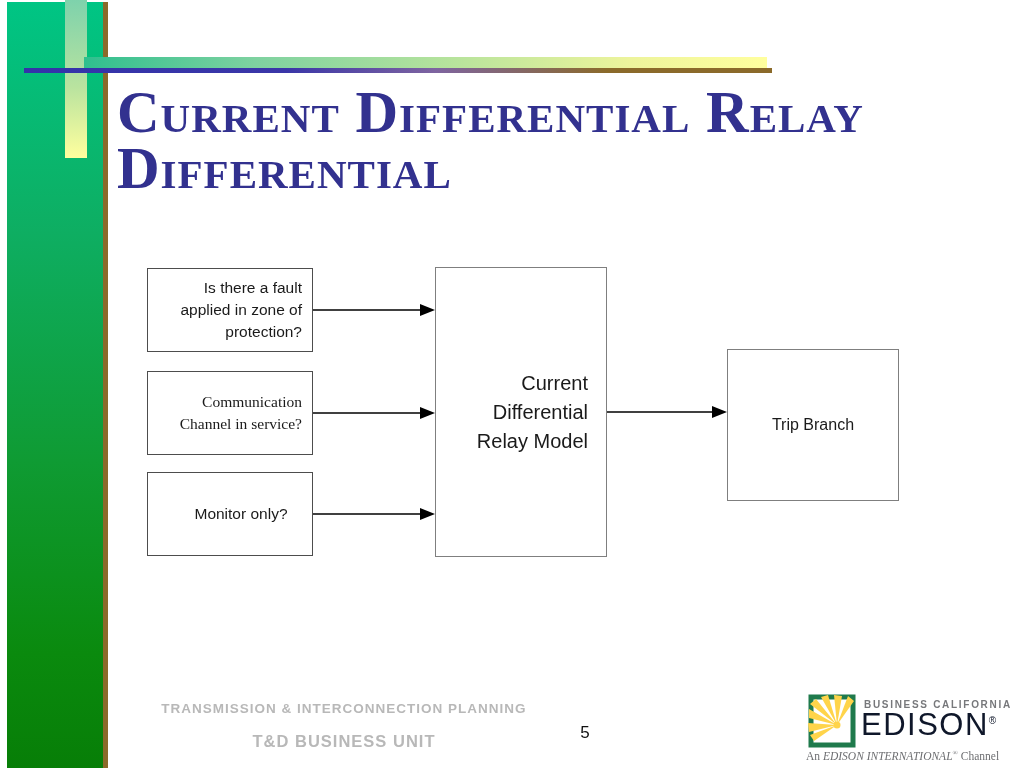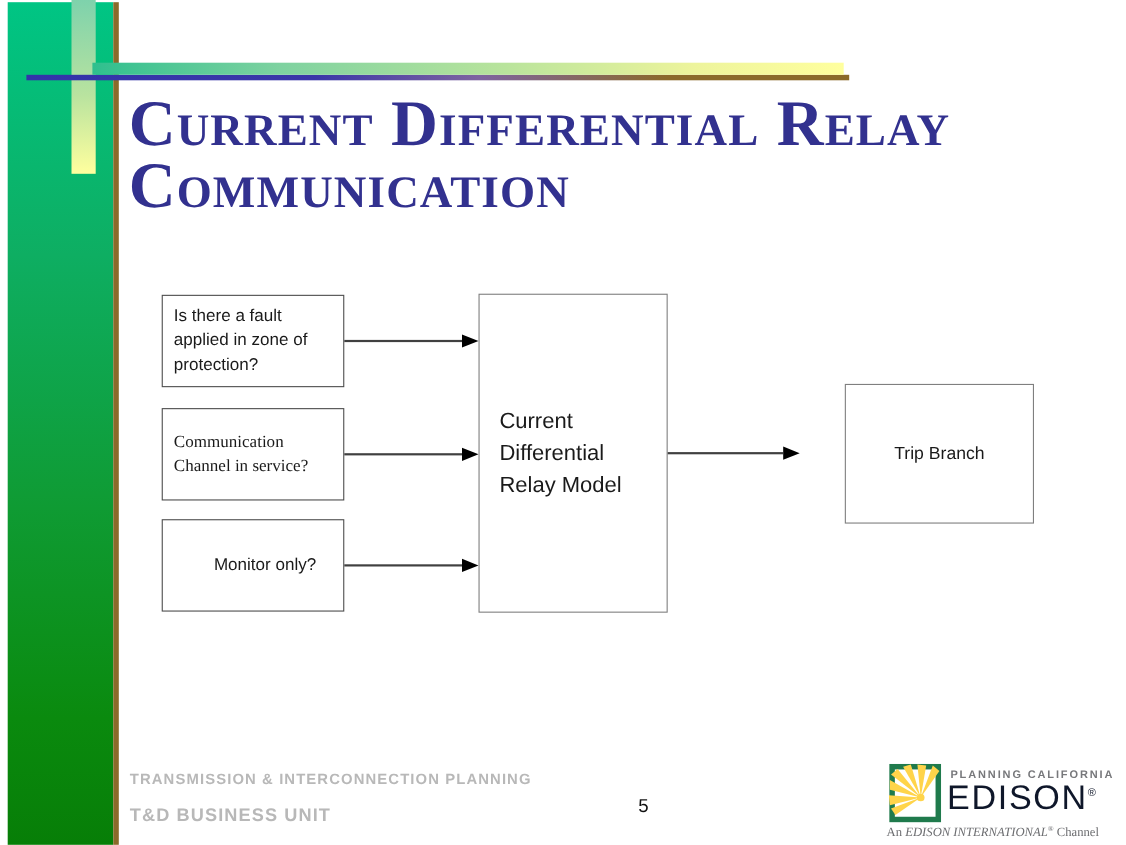--- a/index.html
+++ b/index.html
@@ -46,59 +46,59 @@
     color: #32318F;
     margin: 0;
   }
   .title span { display: block; }
 
   
   .dbox {
     position: absolute;
     background: #ffffff;
     display: flex; align-items: center; justify-content: center;
-    text-align: left;
+    text-align: right;
     color: #1a1a1a;
     box-sizing: border-box;
   }
   .box-input {
     left: 147px; width: 166px; height: 84px;
     border: 1.5px solid #4d4d4d;
     font-size: 15.5px; line-height: 22px;
     padding: 4px 10px;
   }
   .box-input.b1 { top: 268px; }
   .box-input.b2 { top: 371px; font-family: Liberation Serif, serif; }
   .box-input.b3 { top: 472px; padding-left: 32px; }
   .box-center {
     left: 435px; top: 267px; width: 172px; height: 290px;
     border: 1.5px solid #7f7f7f;
     font-size: 20px; line-height: 29px;
     padding: 4px 18px;
   }
   .box-trip {
-    left: 768px; top: 349px; width: 172px; height: 127px;
+    left: 727px; top: 349px; width: 172px; height: 152px;
     border: 1.5px solid #7f7f7f;
     font-size: 16px;
     padding: 4px 12px;
   }
   .aline {
     position: absolute; height: 2px; background: #404040;
   }
   .ahead {
     position: absolute; width: 0; height: 0;
     border-top: 6px solid transparent;
     border-bottom: 6px solid transparent;
     border-left: 15px solid #000000;
   }
 
   
   .footer {
     position: absolute; left: 118px; top: 701px; width: 452px;
-    text-align: left;
+    text-align: center;
     color: #B8B8B8;
     font-weight: bold;
   }
   .footer .f1 { font-size: 13.5px; letter-spacing: 1px; }
   .footer .f2 { font-size: 16.5px; letter-spacing: 1px; margin-top: 16px; }
   .pagenum {
     position: absolute; left: 570px; top: 723px; width: 30px;
     text-align: center; font-size: 17px; color: #111111;
   }
 
@@ -130,21 +130,21 @@
 <div class="slide">
 
   <div class="sidebar"></div>
   <div class="sidebar-edge"></div>
   <div class="vbar"></div>
   <div class="hline"></div>
   <div class="hbar"></div>
 
   <h1 class="title">
     <span>Current Differential Relay</span>
-    <span>Communication</span>
+    <span>Differential</span>
   </h1>
 
   <div class="dbox box-input b1">
     <span>Is there a fault applied in zone of protection?</span>
   </div>
   <div class="dbox box-input b2">
     <span>Communication Channel in service?</span>
   </div>
   <div class="dbox box-input b3">
     <span>Monitor only?</span>
@@ -183,18 +183,18 @@
         <polygon points="29,31 40,2 46,7"></polygon>
         <polygon points="29,31 26,1 34,2"></polygon>
         <polygon points="29,31 13,3 20,1"></polygon>
         <polygon points="29,31 2,10 8,5"></polygon>
         <polygon points="29,31 1,24 1,15"></polygon>
         <polygon points="29,31 1,38 0,29"></polygon>
         <polygon points="29,31 6,47 2,41"></polygon>
         <circle cx="29" cy="31" r="3.5"></circle>
       </g>
     </svg>
-    <div class="logo-sc">PLANNING CALIFORNIA</div>
+    <div class="logo-sc">BUSINESS CALIFORNIA</div>
     <div class="logo-edison"><span>EDISON</span><sup>®</sup></div>
     <div class="logo-tagline"><span>An</span> <span class="ital">EDISON INTERNATIONAL</span><sup>®</sup> <span>Channel</span></div>
   </div>
 
 </div>
 
 </body></html>

